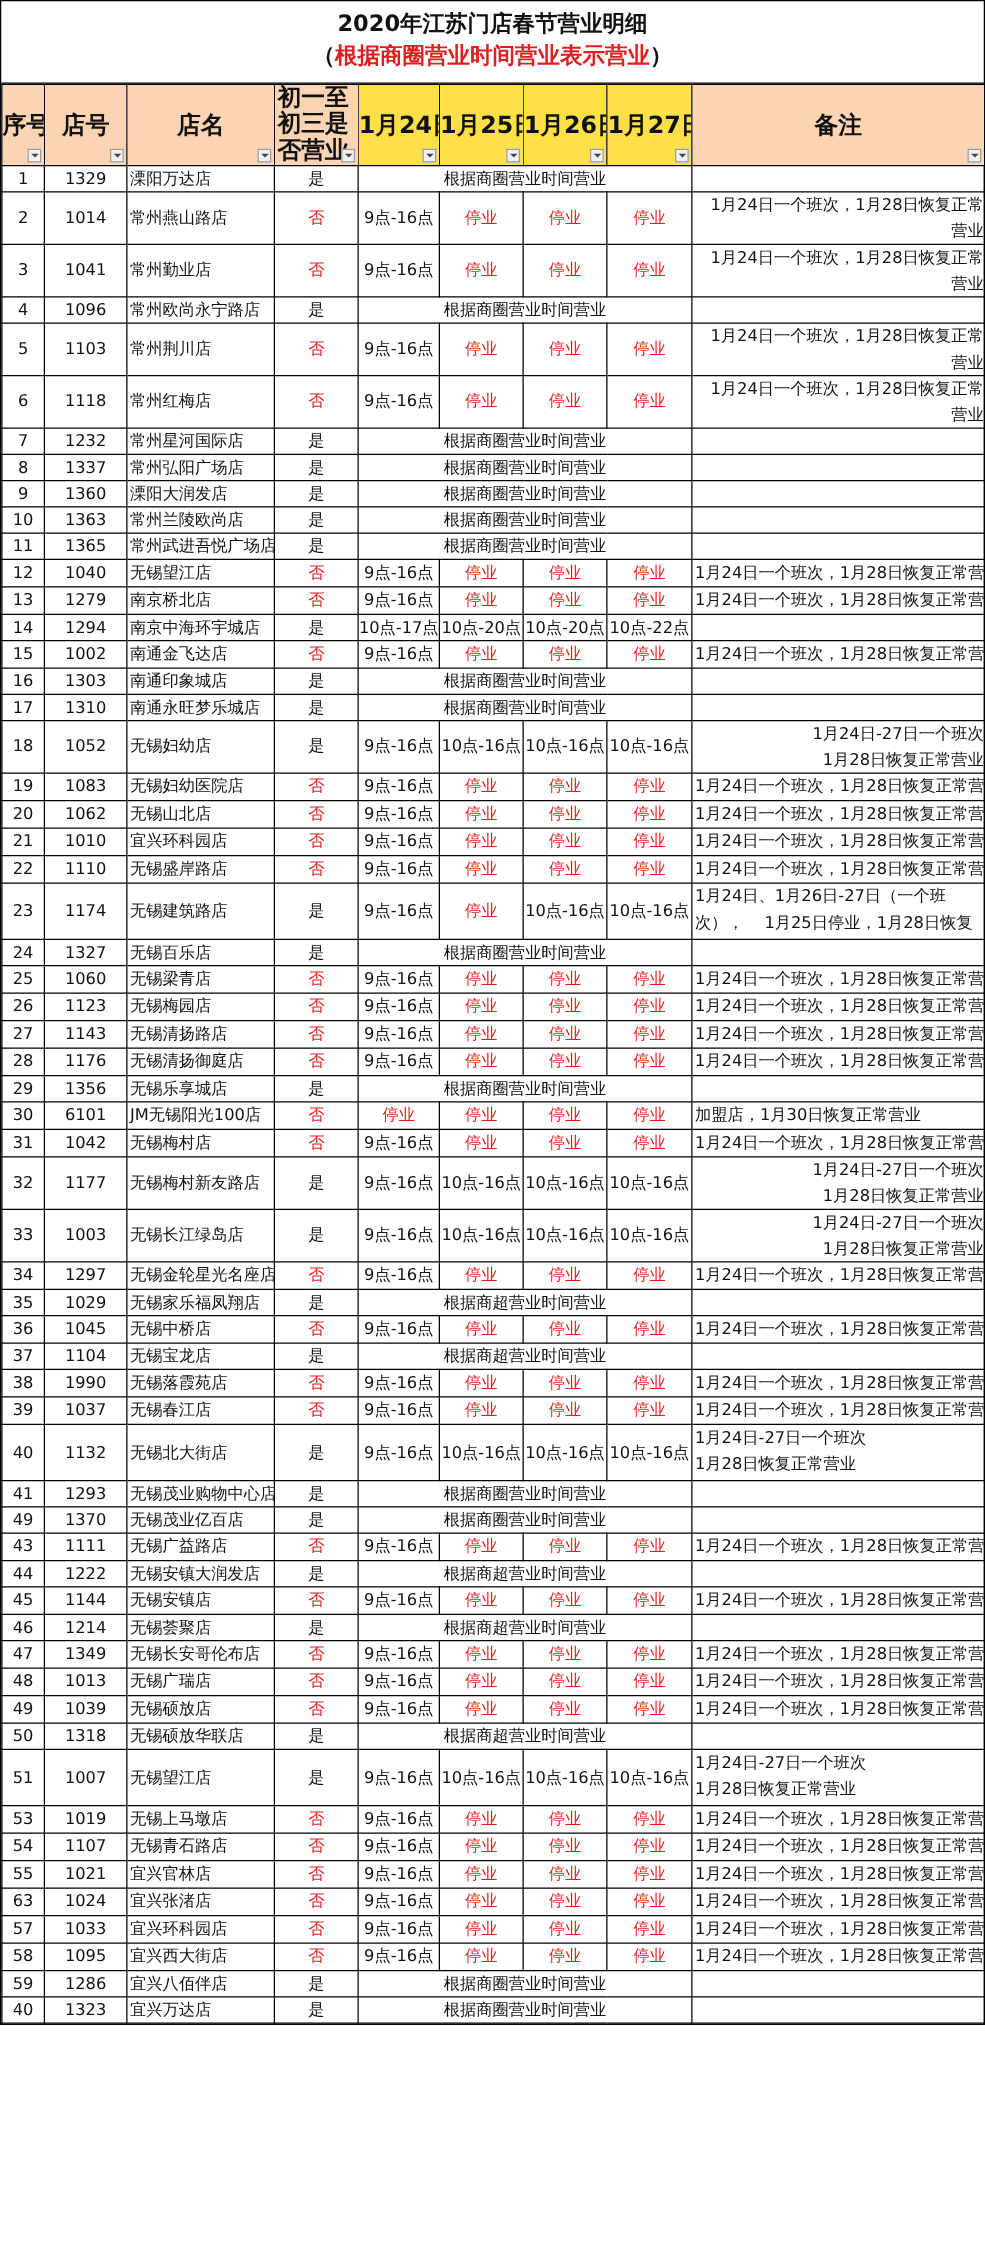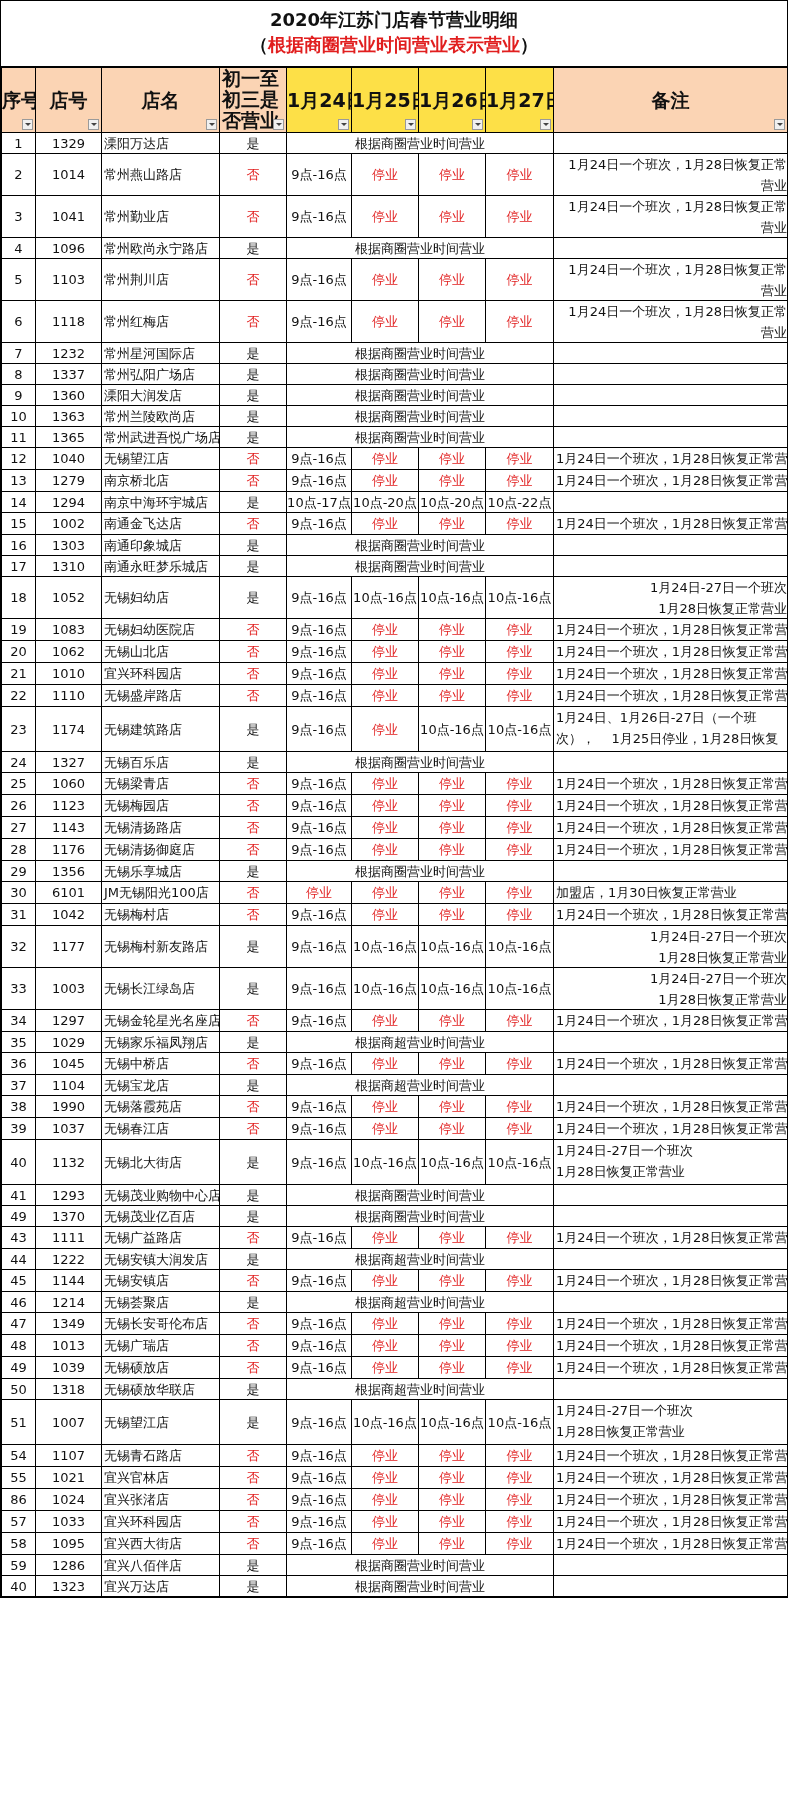--- a/index.html
+++ b/index.html
@@ -594,20 +594,31 @@
           <td>9点-16点</td>
           <td>10点-16点</td>
           <td>10点-16点</td>
           <td>10点-16点</td>
           <td class="note">
             <span class="note-clip3" style="white-space: pre-wrap;">1月24日-27日一个班次
 1月28日恢复正常营业</span>
           </td>
         </tr>
         <tr class="h1">
+          <td>53</td>
+          <td>1019</td>
+          <td class="left">无锡上马墩店</td>
+          <td class="red">否</td>
+          <td>9点-16点</td>
+          <td class="red">停业</td>
+          <td class="red">停业</td>
+          <td class="red">停业</td>
+          <td class="note one"><span class="" style="white-space: nowrap;">1月24日一个班次，1月28日恢复正常营</span></td>
+        </tr>
+        <tr class="h1">
           <td>54</td>
           <td>1107</td>
           <td class="left">无锡青石路店</td>
           <td class="red">否</td>
           <td>9点-16点</td>
           <td class="red">停业</td>
           <td class="red">停业</td>
           <td class="red">停业</td>
           <td class="note one"><span class="" style="white-space: nowrap;">1月24日一个班次，1月28日恢复正常营</span></td>
         </tr>
@@ -616,21 +627,21 @@
           <td>1021</td>
           <td class="left">宜兴官林店</td>
           <td class="red">否</td>
           <td>9点-16点</td>
           <td class="red">停业</td>
           <td class="red">停业</td>
           <td class="red">停业</td>
           <td class="note one"><span class="" style="white-space: nowrap;">1月24日一个班次，1月28日恢复正常营</span></td>
         </tr>
         <tr class="h1">
-          <td>86</td>
+          <td>63</td>
           <td>1024</td>
           <td class="left">宜兴张渚店</td>
           <td class="red">否</td>
           <td>9点-16点</td>
           <td class="red">停业</td>
           <td class="red">停业</td>
           <td class="red">停业</td>
           <td class="note one"><span class="" style="white-space: nowrap;">1月24日一个班次，1月28日恢复正常营</span></td>
         </tr>
         <tr class="h1">

